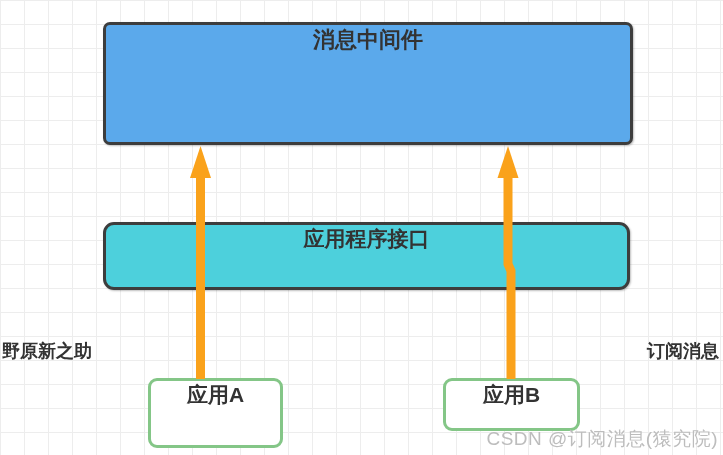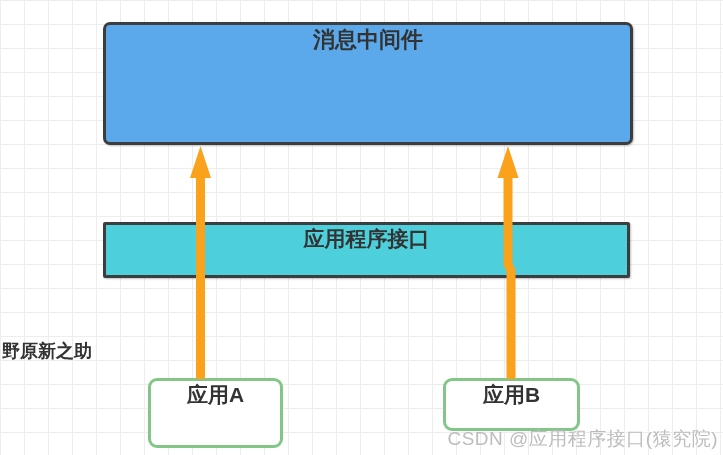--- a/index.html
+++ b/index.html
@@ -42,24 +42,24 @@
     width: 530px; height: 123px;
     background: var(--middleware-fill);
     border: 3px solid var(--node-border);
     border-radius: 7px;
     font-size: 22px;
     z-index: 1;
     box-shadow: 1px 1px 2px rgba(0,0,0,0.25);
   }
   .node-api {
     left: 103px; top: 222px;
-    width: 527px; height: 56px;
+    width: 527px; height: 68px;
     background: var(--api-fill);
     border: 3px solid var(--node-border);
-    border-radius: 2px;
+    border-radius: 11px;
     font-size: 21px;
     z-index: 1;
     box-shadow: 1px 1px 2px rgba(0,0,0,0.25);
   }
   .node-app {
     background: var(--app-fill);
     border: 3px solid var(--app-border);
     border-radius: 9px;
     font-size: 21px;
     z-index: 1;
@@ -119,16 +119,17 @@
   <div class="box node-app node-app-a">
     <span>应用A</span>
   </div>
 
   <div class="box node-app node-app-b">
     <span>应用B</span>
   </div>
 
   <div class="side-label side-label-left">野原新之助</div>
 
+  <div class="side-label side-label-right">订阅消息</div>
 
-  <div class="watermark">CSDN @应用程序接口(猿究院)</div>
+  <div class="watermark">CSDN @订阅消息(猿究院)</div>
 
 </div>
 
 </body></html>

